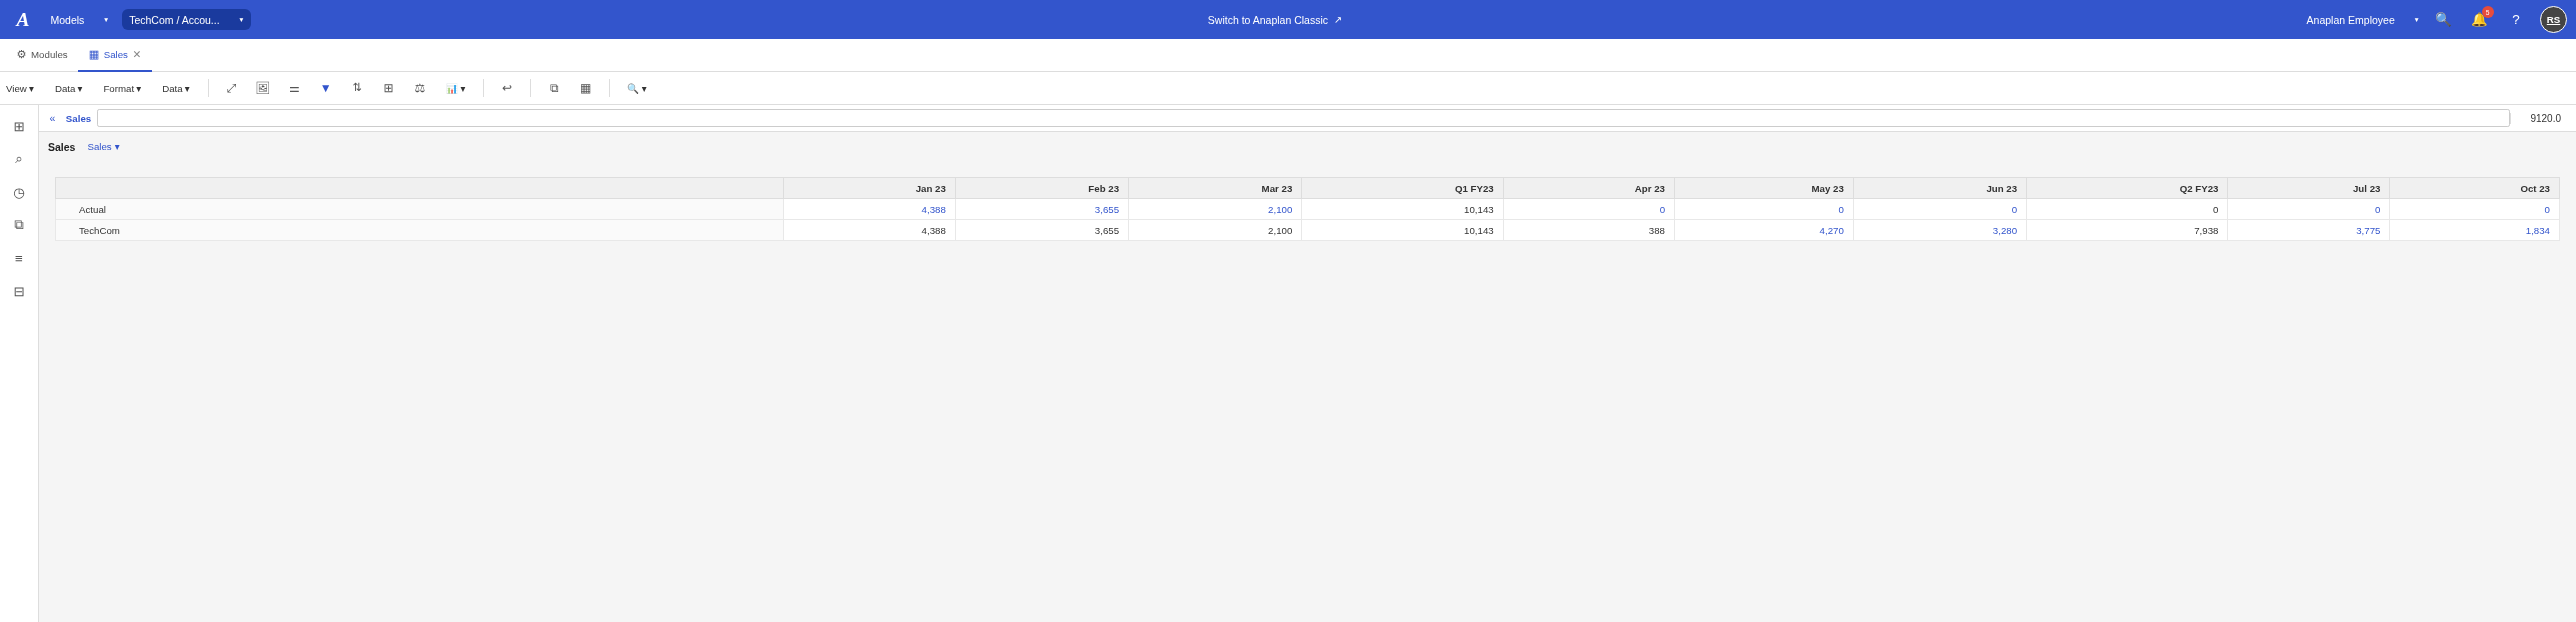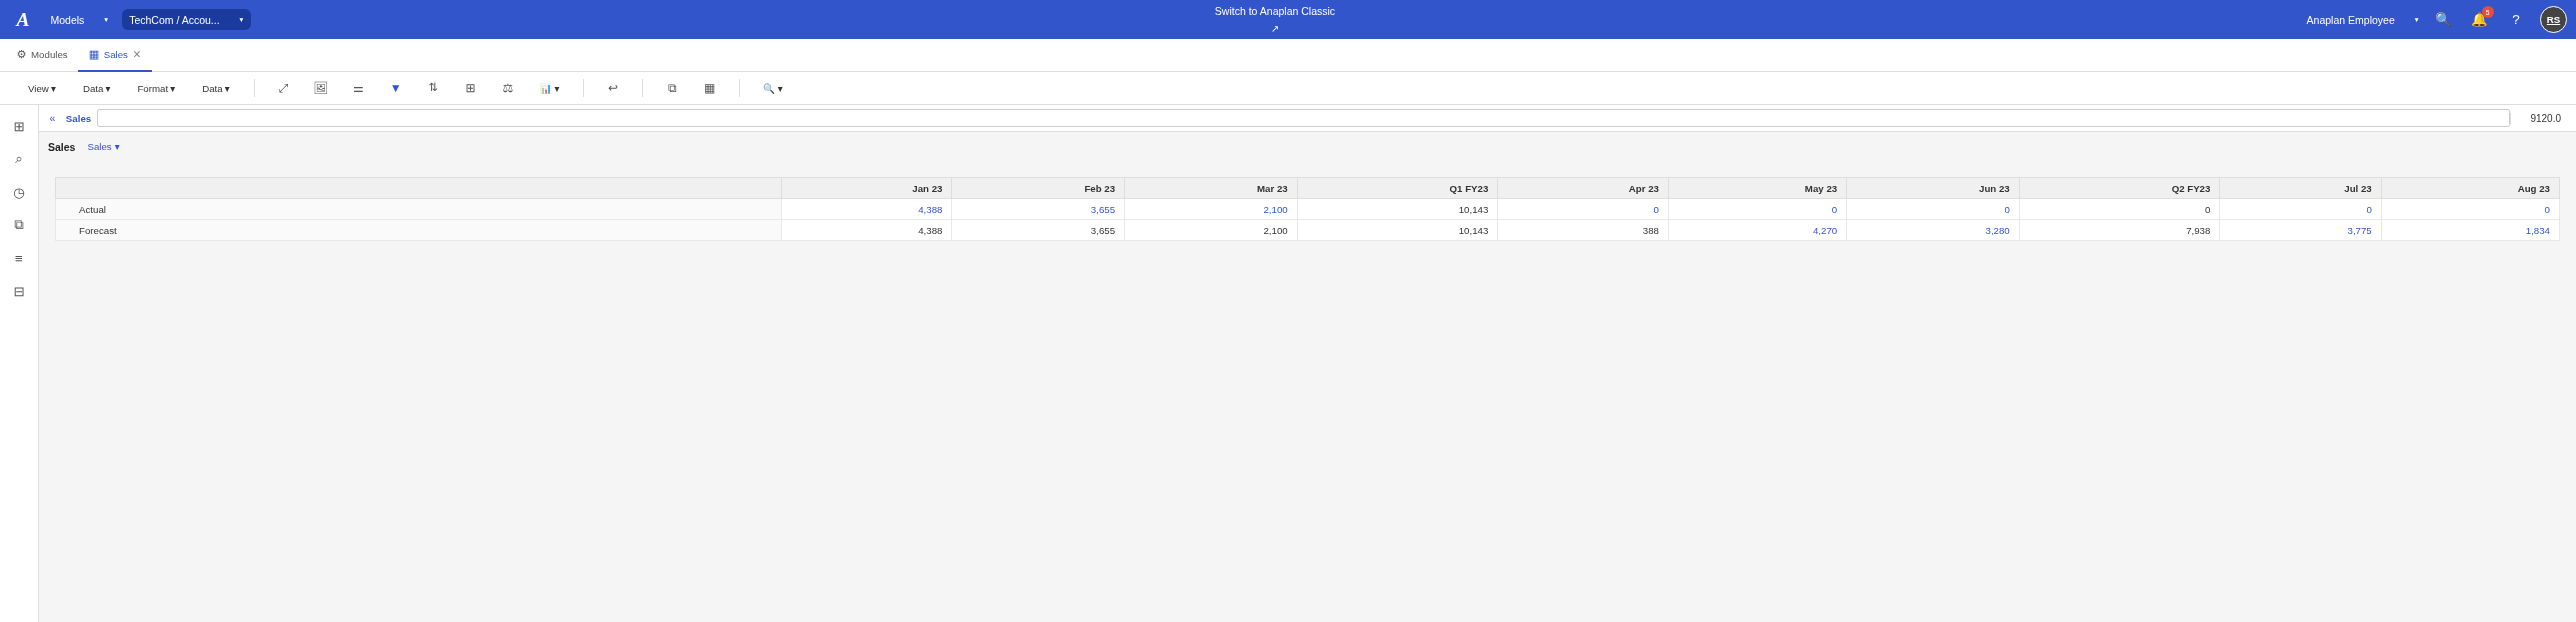--- a/index.html
+++ b/index.html
@@ -26,21 +26,21 @@
       cursor: pointer; border-radius: 3px;
     }
     .nav-btn-active {
       background: #1a3a9e;
       border-radius: 6px;
     }
     .nav-chevron { font-size: 7.5px; }
     .nav-spacer { flex: 1; }
     .nav-center {
       display: flex; align-items: center; gap: 6px;
-      color: white; font-size: 10.5px; cursor: pointer; flex-direction: column;
+      color: white; font-size: 10.5px; cursor: pointer;
     }
     .nav-right {
       display: flex; align-items: center; gap: 12px;
     }
     .nav-icon-btn {
       color: white; font-size: 13.4px; cursor: pointer;
       display: flex; align-items: center; justify-content: center;
       width: 24px; height: 24px; border-radius: 50%;
       position: relative;
     }
@@ -80,22 +80,22 @@
     }
     .tab-icon { font-size: 11.2px; }
 
     
     .toolbar {
       display: flex;
       align-items: center;
       background: white;
       border-bottom: 0.7px solid #ddd;
       height: 33px;
-      padding: 0 22px;
-      gap: 15px;
+      padding: 0 0;
+      gap: 9px;
     }
     .toolbar-btn {
       display: flex; align-items: center; gap: 2.2px;
       padding: 3.7px 6px; border-radius: 3px; cursor: pointer;
       font-size: 9.7px; color: #333;
     }
     .toolbar-sep {
       width: 0.7px; height: 18px; background: #ddd; margin: 0 3px;
     }
     .toolbar-icon-btn {
@@ -369,41 +369,41 @@
             <th class="row-header"></th>
             <th>Jan 23</th>
             <th>Feb 23</th>
             <th>Mar 23</th>
             <th>Q1 FY23</th>
             <th>Apr 23</th>
             <th>May 23</th>
             <th>Jun 23</th>
             <th>Q2 FY23</th>
             <th>Jul 23</th>
-            <th>Aug 23</th>
+            <th>Oct 23</th>
           </tr>
         </thead>
         <tbody>
 
           <tr>
             <td class="row-label">Actual</td>
             <td><span class="value-blue" style="color: rgb(51, 85, 204);">4,388</span></td>
             <td><span class="value-blue" style="color: rgb(51, 85, 204);">3,655</span></td>
             <td><span class="value-blue" style="color: rgb(51, 85, 204);">2,100</span></td>
             <td><span class="value-normal">10,143</span></td>
             <td><span class="value-blue" style="color: rgb(51, 85, 204);">0</span></td>
             <td><span class="value-blue" style="color: rgb(51, 85, 204);">0</span></td>
             <td><span class="value-blue" style="color: rgb(51, 85, 204);">0</span></td>
             <td><span class="value-normal">0</span></td>
             <td><span class="value-blue" style="color: rgb(51, 85, 204);">0</span></td>
             <td><span class="value-blue" style="color: rgb(51, 85, 204);">0</span></td>
           </tr>
 
           <tr>
-            <td class="row-label">Forecast</td>
+            <td class="row-label">TechCom</td>
             <td><span class="value-normal">4,388</span></td>
             <td><span class="value-normal">3,655</span></td>
             <td><span class="value-normal">2,100</span></td>
             <td><span class="value-normal">10,143</span></td>
             <td><span class="value-normal">388</span></td>
             <td><span class="value-blue" style="color: rgb(51, 85, 204);">4,270</span></td>
             <td><span class="value-blue" style="color: rgb(51, 85, 204);">3,280</span></td>
             <td><span class="value-normal">7,938</span></td>
             <td><span class="value-blue" style="color: rgb(51, 85, 204);">3,775</span></td>
             <td><span class="value-blue" style="color: rgb(51, 85, 204);">1,834</span></td>

